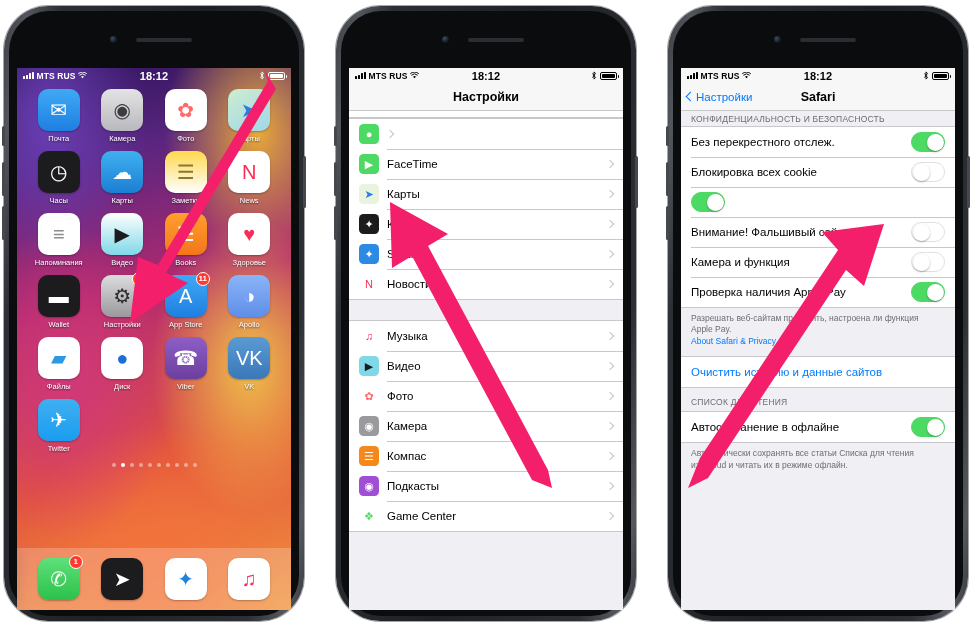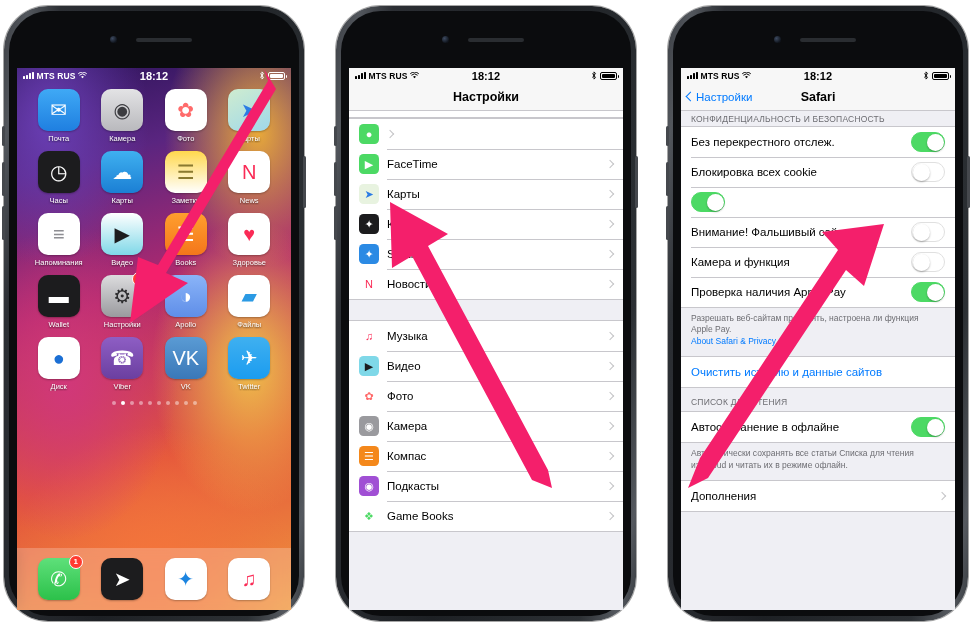--- a/index.html
+++ b/index.html
@@ -246,20 +246,25 @@
           <div class="app">
               <div class="ic" style="background: rgb(28, 28, 30); color: rgb(255, 255, 255);">▬</div>
               <div class="nm">Wallet</div>
             </div>
           <div class="app">
               <div class="badge">1</div>
               <div class="ic" style="background: linear-gradient(rgb(220, 220, 222), rgb(154, 154, 158)); color: rgb(44, 44, 46);">⚙</div>
               <div class="nm">Настройки</div>
             </div>
           <div class="app">
+              <div class="badge">11</div>
+              <div class="ic" style="background: linear-gradient(rgb(63, 169, 245), rgb(31, 127, 224)); color: rgb(255, 255, 255);">A</div>
+              <div class="nm">App Store</div>
+            </div>
+          <div class="app">
               <div class="ic" style="background: linear-gradient(rgb(138, 180, 248), rgb(95, 142, 232)); color: rgb(255, 255, 255);">◑</div>
               <div class="nm">Apollo</div>
             </div>
 
           <div class="app">
               <div class="ic" style="background: rgb(255, 255, 255); color: rgb(43, 154, 228);">▰</div>
               <div class="nm">Файлы</div>
             </div>
           <div class="app">
               <div class="ic" style="background: rgb(255, 255, 255); color: rgb(27, 111, 212);">●</div>
@@ -423,21 +428,21 @@
               <div class="slabel">Компас</div>
               <div class="chev"></div>
             </div>
             <div class="srow">
               <div class="sicon" style="background: rgb(160, 79, 212); color: rgb(255, 255, 255);">◉</div>
               <div class="slabel">Подкасты</div>
               <div class="chev"></div>
             </div>
             <div class="srow">
               <div class="sicon" style="background: rgb(255, 255, 255); color: rgb(76, 217, 100);">❖</div>
-              <div class="slabel">Game Books</div>
+              <div class="slabel">Game Center</div>
               <div class="chev"></div>
             </div>
           </div>
         </div>
       </div>
     </div>
 
     <svg class="arrow" style="left:20px;top:190px;" width="220" height="300" viewBox="0 0 220 300">
       <path d="M196 292 L176 284 L56 60 L36 72 L34 6 L92 38 L72 50 L192 274 Z" fill="#f41f6b"></path>
     </svg>
@@ -539,26 +544,20 @@
               <div class="slabel">Автосохранение в офлайне</div>
               <div class="toggle on"></div>
             </div>
           </div>
 
           <div class="gfoot">
             <span>Автоматически сохранять все статьи Списка для чтения</span><br>
             <span>из iCloud и читать их в режиме офлайн.</span>
           </div>
 
-          <div class="sgroup">
-            <div class="srow noicon">
-              <div class="slabel">Дополнения</div>
-              <div class="chev"></div>
-            </div>
-          </div>
         </div>
       </div>
     </div>
 
     <svg class="arrow" style="left:10px;top:160px;" width="260" height="330" viewBox="0 0 260 330">
       <path d="M10 322 L30 312 L168 104 L186 120 L206 58 L144 66 L160 84 L22 292 Z" fill="#f41f6b"></path>
     </svg>
   </div>
 
 </div>

